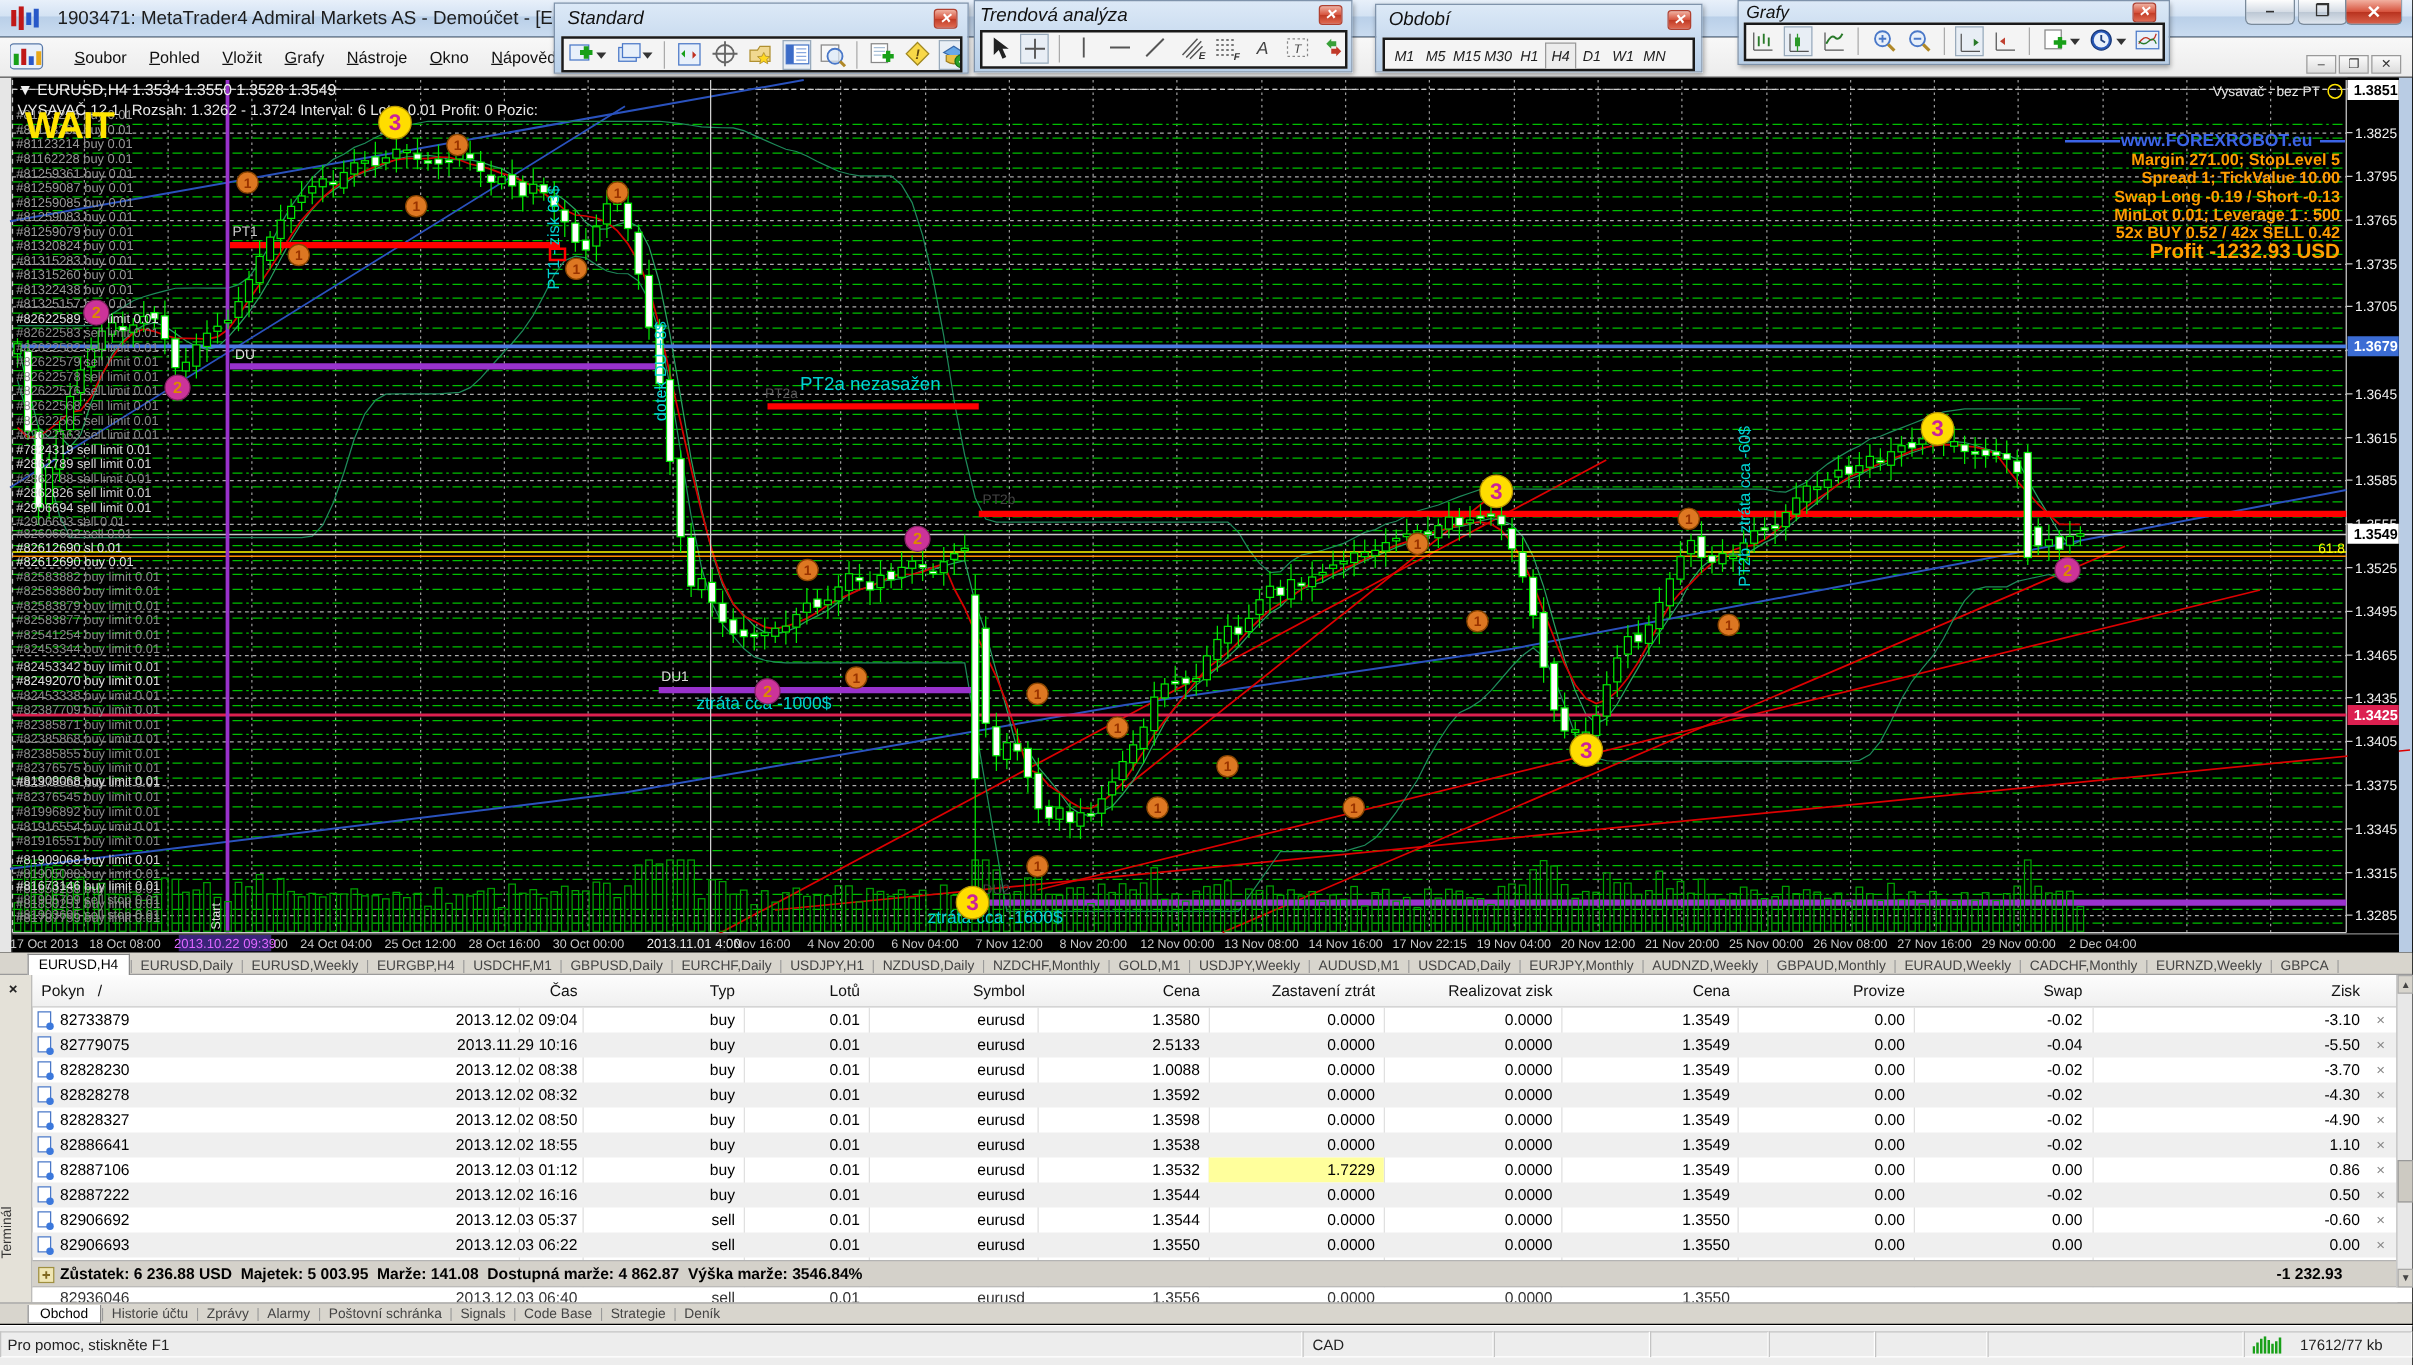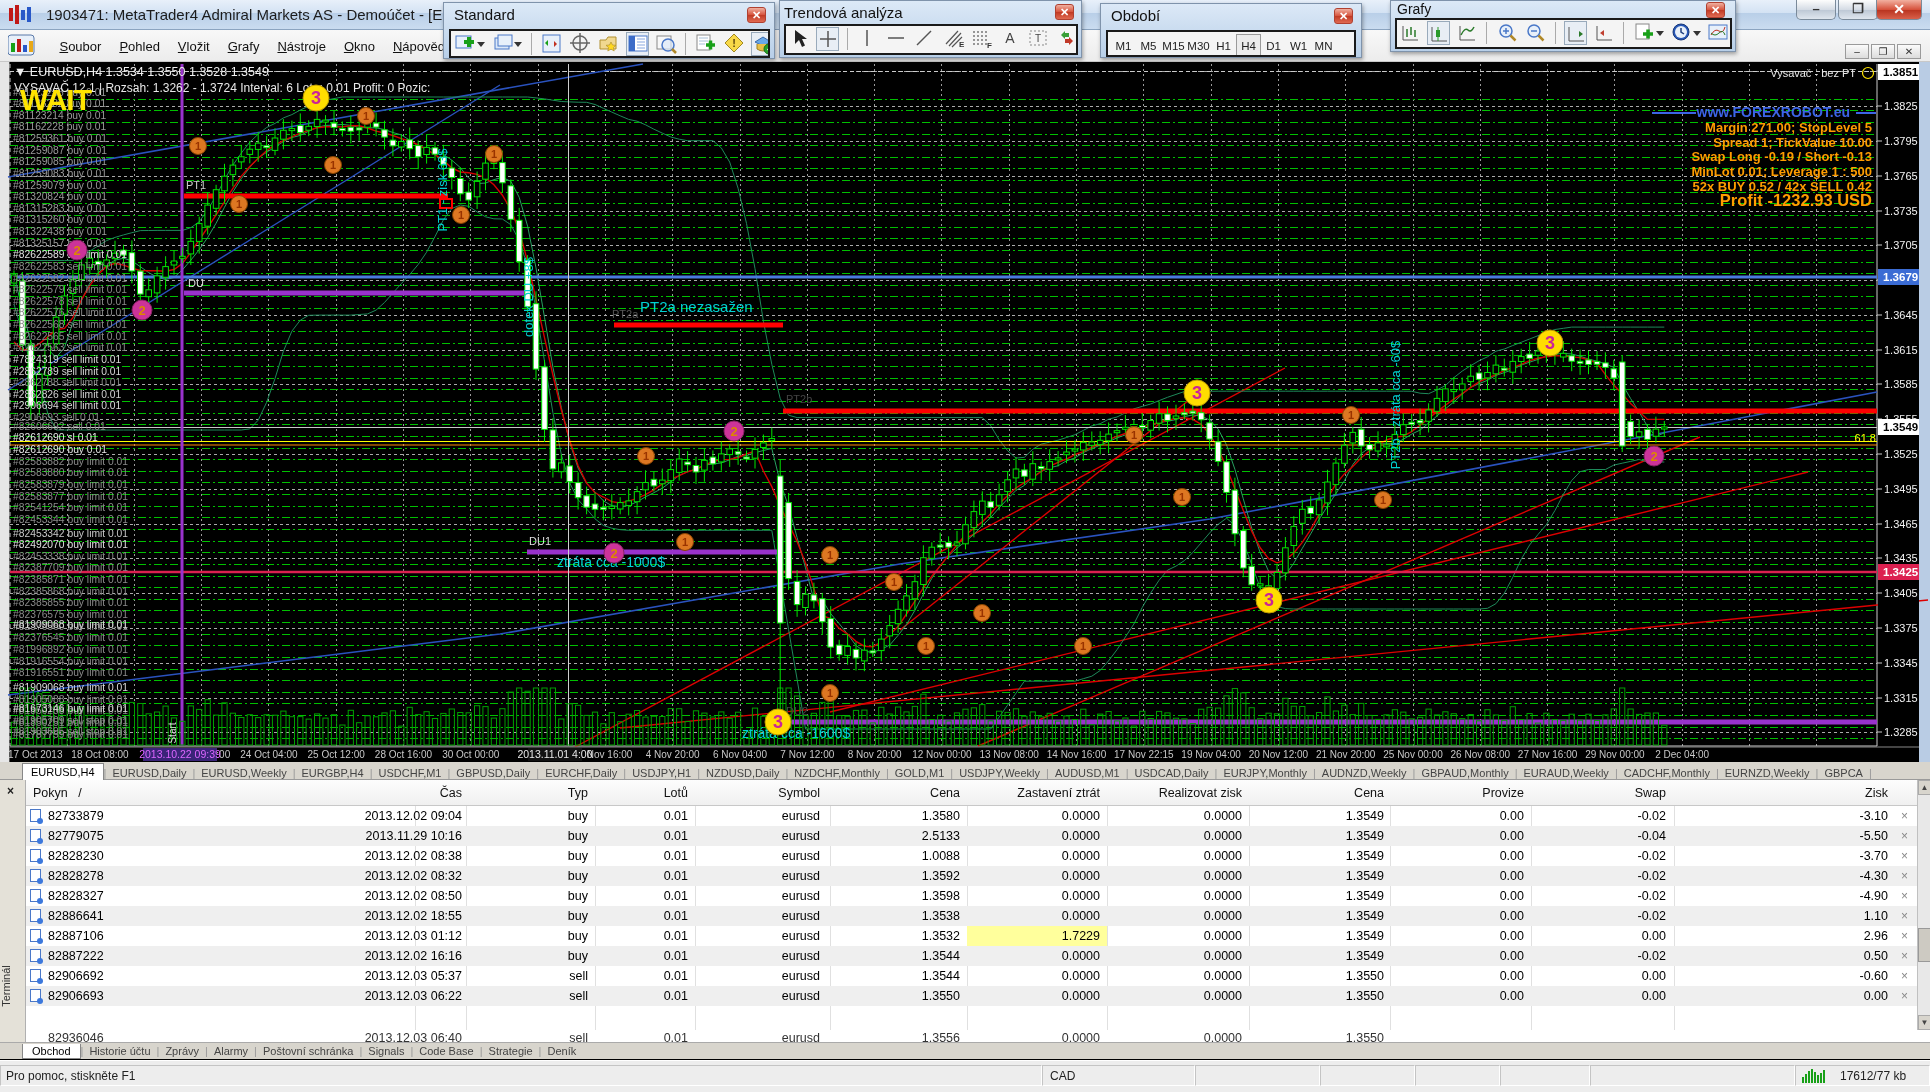--- a/index.html
+++ b/index.html
@@ -37,21 +37,21 @@
 .xdel { position:absolute; right:10px; top:3px; color:#888; font-size:12px; }
 .hlcell { position:absolute; left:941px; top:0; width:140px; height:20px; background:#ffff9c; }
 #sumrow { position:absolute; left:26px; top:228px; width:1892px; height:22px; background:#d4d1ca; border-top:1px solid #b4b4b4; border-bottom:1px solid #b4b4b4; font-size:12.5px; font-weight:700; color:#000; }
 #partrow { position:absolute; left:26px; top:250px; width:1892px; height:12px; overflow:hidden; font-size:12.5px; color:#333; background:#fff;text-align:center; }
 #termtabs { position:absolute; left:0; top:1042px; width:1930px; height:17px; background:#d8d5cd; border-top:1px solid #aaa; font-size:11px; color:#444; }
 .ttab { display:inline-block; position:relative; top:1px; padding:1px 6px; }
 .ttab.active { background:#fff; border:1px solid #888; border-top:none; color:#000; margin-left:22px; padding:1px 9px; }
 .sep2 { color:#999; position:relative; top:1px; }
 #status { position:absolute; left:0; top:1060px; width:1930px; height:32px; background:#ededed; border-top:1px solid #fff; font-size:12px; color:#222; }
 .scell { position:absolute; top:4px; height:21px; border:1px solid #c4c4c4; border-right-color:#fff; border-bottom-color:#fff; }
-.tool { position:absolute; background:linear-gradient(#dce9f7,#b8cfe8); border:1px solid #7f93ab; box-shadow:1px 2px 4px rgba(0,0,0,.35); }
+.tool { position:absolute; background:linear-gradient(#dce9f7,#b8cfe8); border:1px solid #7f93ab; box-shadow:1px 2px 4px rgba(0,0,0,.35);font-style:italic; }
 .tool .ttl { font-size:15px; color:#111; padding:3px 0 0 10px; }
 .tool .tx { position:absolute; width:19px; height:16px; border:1px solid #b04030; border-radius:3px;
   background:linear-gradient(#f0b0a0,#d6523c 50%,#c03a24 51%,#e06a52); color:#fff; font-weight:700; font-size:11px; text-align:center; line-height:15px; }
 .tool .bar { position:absolute; background:#f4f4f4; border:2px solid #1a1a1a; white-space:nowrap; overflow:hidden; }
 .tbtn { display:inline-block; width:23px; height:24px; margin:1px 0 0 1px; vertical-align:top; position:relative; }
 .tbtn.pressed { border:1px solid #9ab; background:#e8eef5; }
 .tdiv { display:inline-block; width:1px; height:22px; background:#aaa; margin:2px 3px 0 3px; vertical-align:top; }
 .tdrop { display:inline-block; width:0; height:0; border-left:4px solid transparent; border-right:4px solid transparent; border-top:5px solid #333; margin:11px 1px 0 0; }
 .pbtn { display:inline-block; width:25px; height:22px; margin-top:2px; text-align:center; font-size:11.5px; color:#222; line-height:22px; }
 .pbtn.pressed { border:1px solid #9a9a9a; background:#ececec; }
@@ -1177,21 +1177,21 @@
 <span class="rv" style="right:1456px">2013.12.03 01:12</span>
 <span class="rv" style="right:1330px">buy</span>
 <span class="rv" style="right:1230px">0.01</span>
 <span class="rv" style="right:1098px">eurusd</span>
 <span class="rv" style="right:958px">1.3532</span>
 <span class="rv" style="right:818px">1.7229</span>
 <span class="rv" style="right:676px">0.0000</span>
 <span class="rv" style="right:534px">1.3549</span>
 <span class="rv" style="right:394px">0.00</span>
 <span class="rv" style="right:252px">0.00</span>
-<span class="rv" style="right:30px">2.96</span>
+<span class="rv" style="right:30px">0.86</span>
 <span class="xdel">×</span>
       </div>
       <div class="trow even" style="top:140px">
         <span class="ico"></span>
         <span class="onum">82887222</span>
 <span class="rv" style="right:1456px">2013.12.02 16:16</span>
 <span class="rv" style="right:1330px">buy</span>
 <span class="rv" style="right:1230px">0.01</span>
 <span class="rv" style="right:1098px">eurusd</span>
 <span class="rv" style="right:958px">1.3544</span>
@@ -1229,20 +1229,28 @@
 <span class="rv" style="right:958px">1.3550</span>
 <span class="rv" style="right:818px">0.0000</span>
 <span class="rv" style="right:676px">0.0000</span>
 <span class="rv" style="right:534px">1.3550</span>
 <span class="rv" style="right:394px">0.00</span>
 <span class="rv" style="right:252px">0.00</span>
 <span class="rv" style="right:30px">0.00</span>
 <span class="xdel">×</span>
       </div>
   </div>
+  <div id="sumrow">
+    <span style="position:absolute;left:22px;top:3px">Zůstatek: 6 236.88 USD&nbsp;&nbsp;Majetek: 5 003.95&nbsp;&nbsp;Marže: 141.08&nbsp;&nbsp;Dostupná marže: 4 862.87&nbsp;&nbsp;Výška marže: 3546.84%</span>
+    <span style="position:absolute;right:44px;top:3px">-1 232.93</span>
+    <svg style="position:absolute;left:4px;top:4px" width="14" height="14">
+        <rect x="1" y="1" width="12" height="12" fill="#f0e6b4" stroke="#a09040"></rect>
+        <path d="M4 7h6M7 4v6" stroke="#806820" stroke-width="1.5"></path>
+      </svg>
+  </div>
   <div id="partrow">
       <span style="position:absolute;left:22px;top:1px">82936046</span>
       <span style="position:absolute;right:1456px;top:1px">2013.12.03 06:40</span>
       <span style="position:absolute;right:1330px;top:1px">sell</span>
       <span style="position:absolute;right:1230px;top:1px">0.01</span>
       <span style="position:absolute;right:1098px;top:1px">eurusd</span>
       <span style="position:absolute;right:958px;top:1px">1.3556</span>
       <span style="position:absolute;right:818px;top:1px">0.0000</span>
       <span style="position:absolute;right:676px;top:1px">0.0000</span>
       <span style="position:absolute;right:534px;top:1px">1.3550</span>

